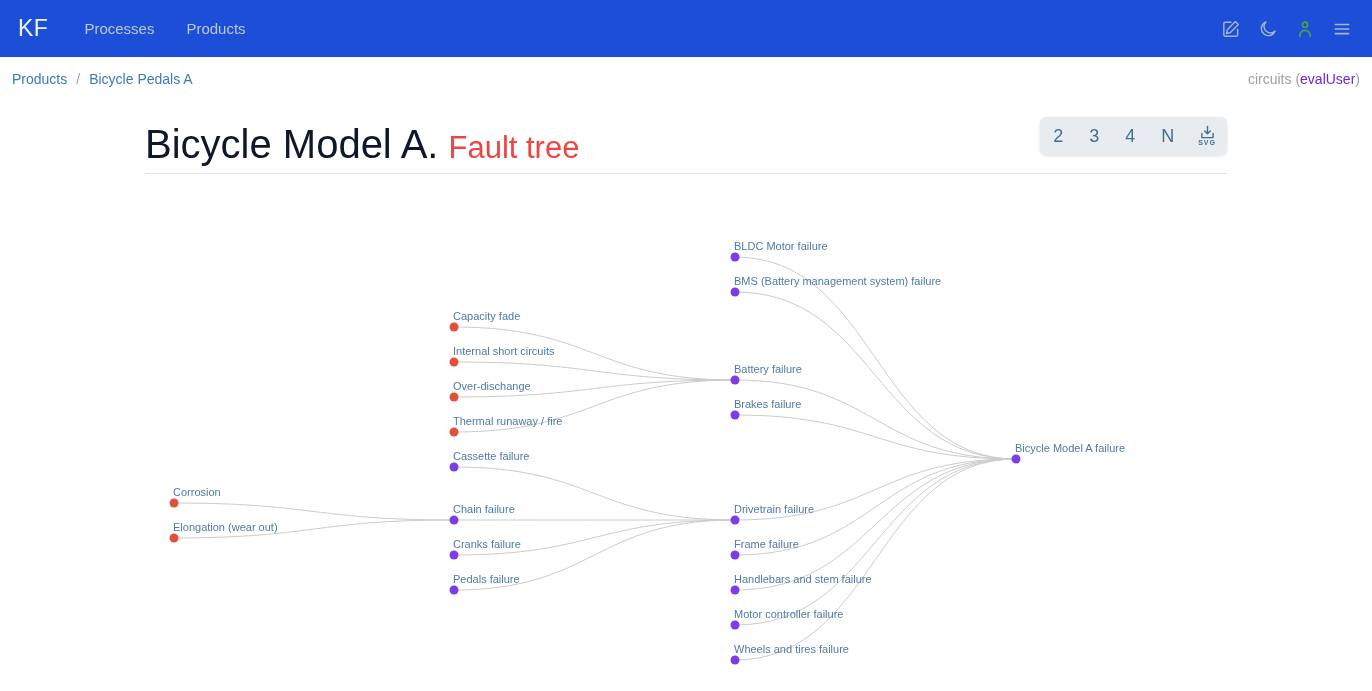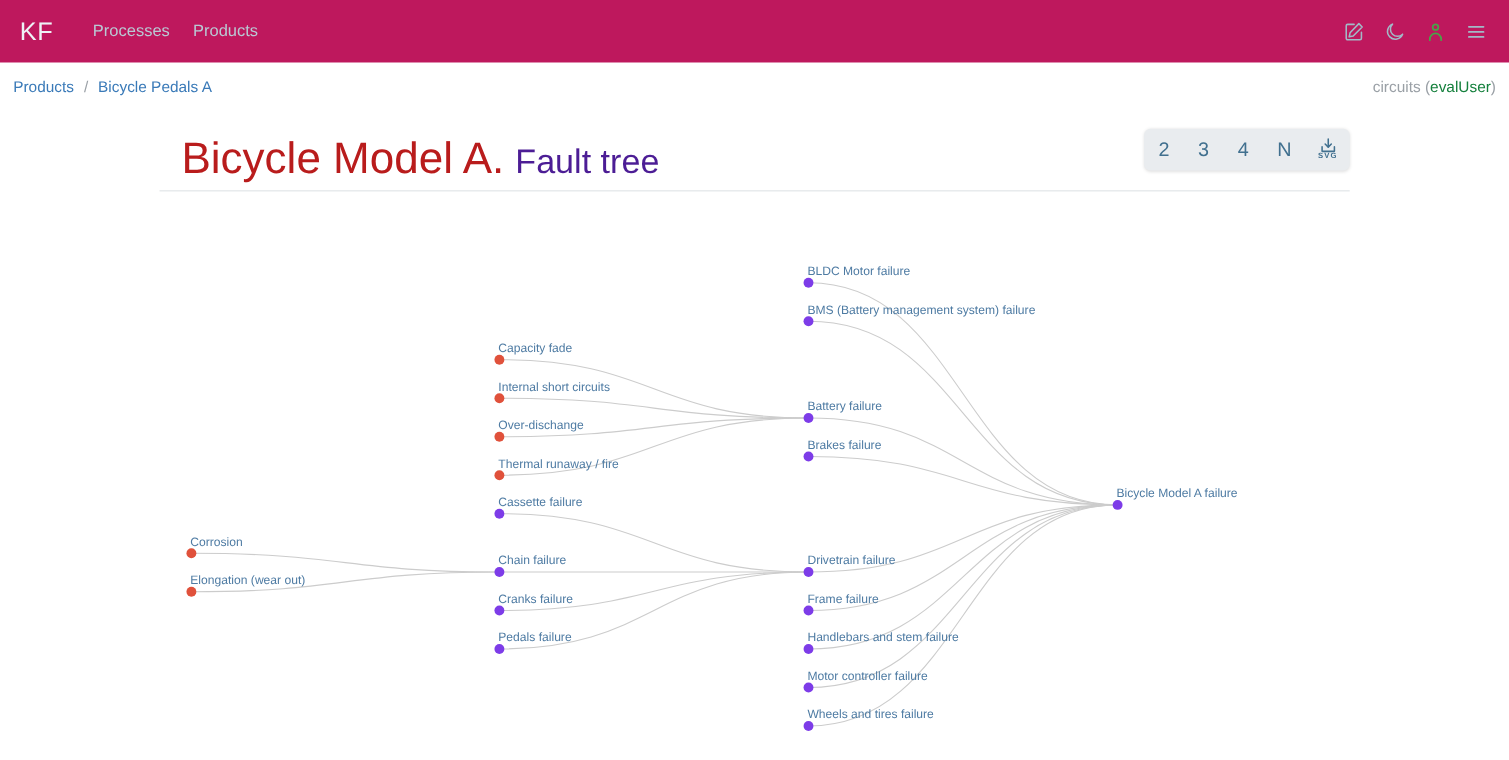--- a/index.html
+++ b/index.html
@@ -1,46 +1,46 @@
 <!DOCTYPE html>
 <html><head>
 <meta charset="utf-8">
 <style>
   * { margin:0; padding:0; box-sizing:border-box; }
   html,body { width:1372px; height:691px; overflow:hidden;
     font-family:"Liberation Sans","DejaVu Sans",sans-serif; background:#ffffff; }
 
   
-  .navbar { height:57px; background:#be185d; display:flex; align-items:center;
+  .navbar { height:57px; background:#1d4ed8; display:flex; align-items:center;
     padding:0 18px; }
   .brand { color:#eef3f6; font-size:23px; font-weight:400; letter-spacing:.5px;
     margin-right:36px; cursor:pointer; }
-  .nav-links { display:flex; gap:21px; flex:1; }
+  .nav-links { display:flex; gap:32px; flex:1; }
   .nav-link { color:#b9c9d4; font-size:15px; text-decoration:none; cursor:pointer; }
   .nav-icons { display:flex; align-items:center; gap:13px; }
   .icon-btn { width:24px; height:24px; display:flex; align-items:center; justify-content:center;
     background:none; border:none; cursor:pointer; color:#a2b9c7; }
   .icon-btn svg { width:20px; height:20px; }
   .icon-btn.user { color:#47a447; }
 
   
   .crumb-bar { height:44px; display:flex; align-items:center; justify-content:space-between;
     padding:0 12px; background:#ffffff; font-size:14px; }
   .crumbs { display:flex; align-items:center; gap:9px; }
   .crumb-link { color:#3a7ab8; text-decoration:none; cursor:pointer; }
   .crumb-sep { color:#9aa0a6; }
   .user-box { color:#9aa0a6; font-size:14px; }
-  .user-box a { color:#15803d; text-decoration:none; cursor:pointer; }
+  .user-box a { color:#6d28d9; text-decoration:none; cursor:pointer; }
 
   
   .container { width:1082px; margin:0 auto; }
   .page-head { display:flex; justify-content:space-between; padding-top:14px; height:72px; }
   .titles { line-height:58px; white-space:nowrap; }
-  .page-title { font-size:40px; font-weight:300; color:#b91c1c;margin-left:20px; }
-  .page-subtitle { font-size:31px; font-weight:300; color:#4c1d95; margin-left:10px; }
+  .page-title { font-size:40px; font-weight:300; color:#0f172a; }
+  .page-subtitle { font-size:31px; font-weight:300; color:#ef4444; margin-left:10px; }
   .toolbar { align-self:flex-start; margin-top:2px; display:flex; align-items:stretch;
     background:#e9ecef; border-radius:6px; box-shadow:0 1px 3px rgba(0,0,0,.12); height:38px; }
   .tb-btn { background:none; border:none; cursor:pointer; color:#41708f; font-size:18px;
     padding:0 13px; font-family:inherit; display:flex; align-items:center; }
   .tb-btn.dl { flex-direction:column; justify-content:center; padding:0 11px; }
   .tb-btn.dl svg { width:17px; height:14px; }
   .tb-btn.dl .dl-label { font-size:7px; font-weight:bold; letter-spacing:1px; line-height:8px; }
   .head-rule { border:none; border-top:1px solid #dfe3e6; }
 
   .tree-wrap { position:relative; }

